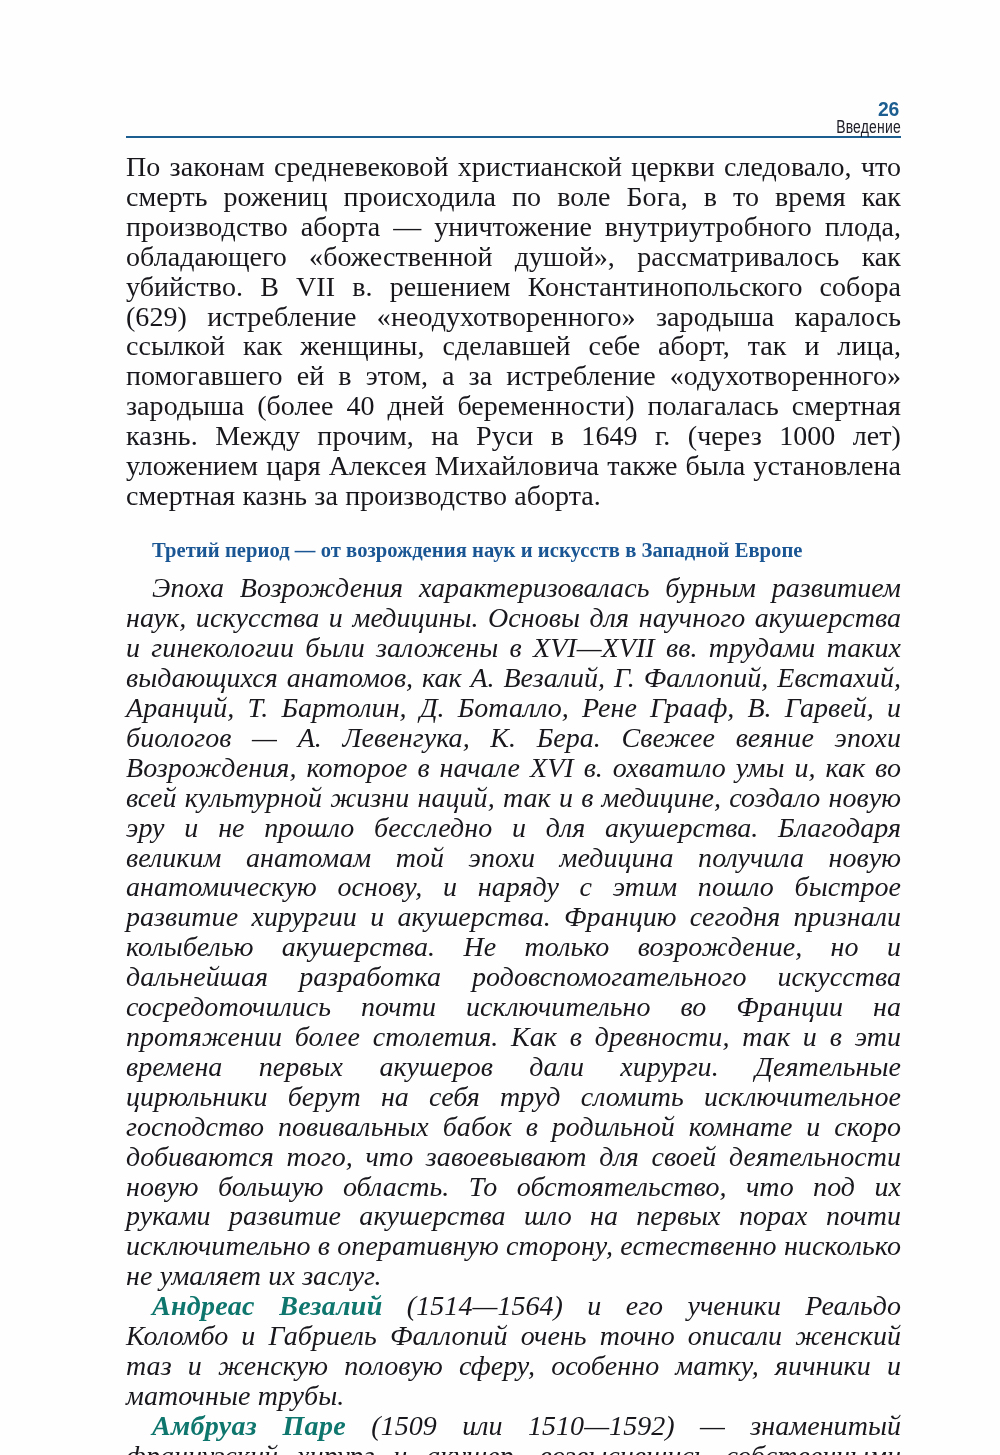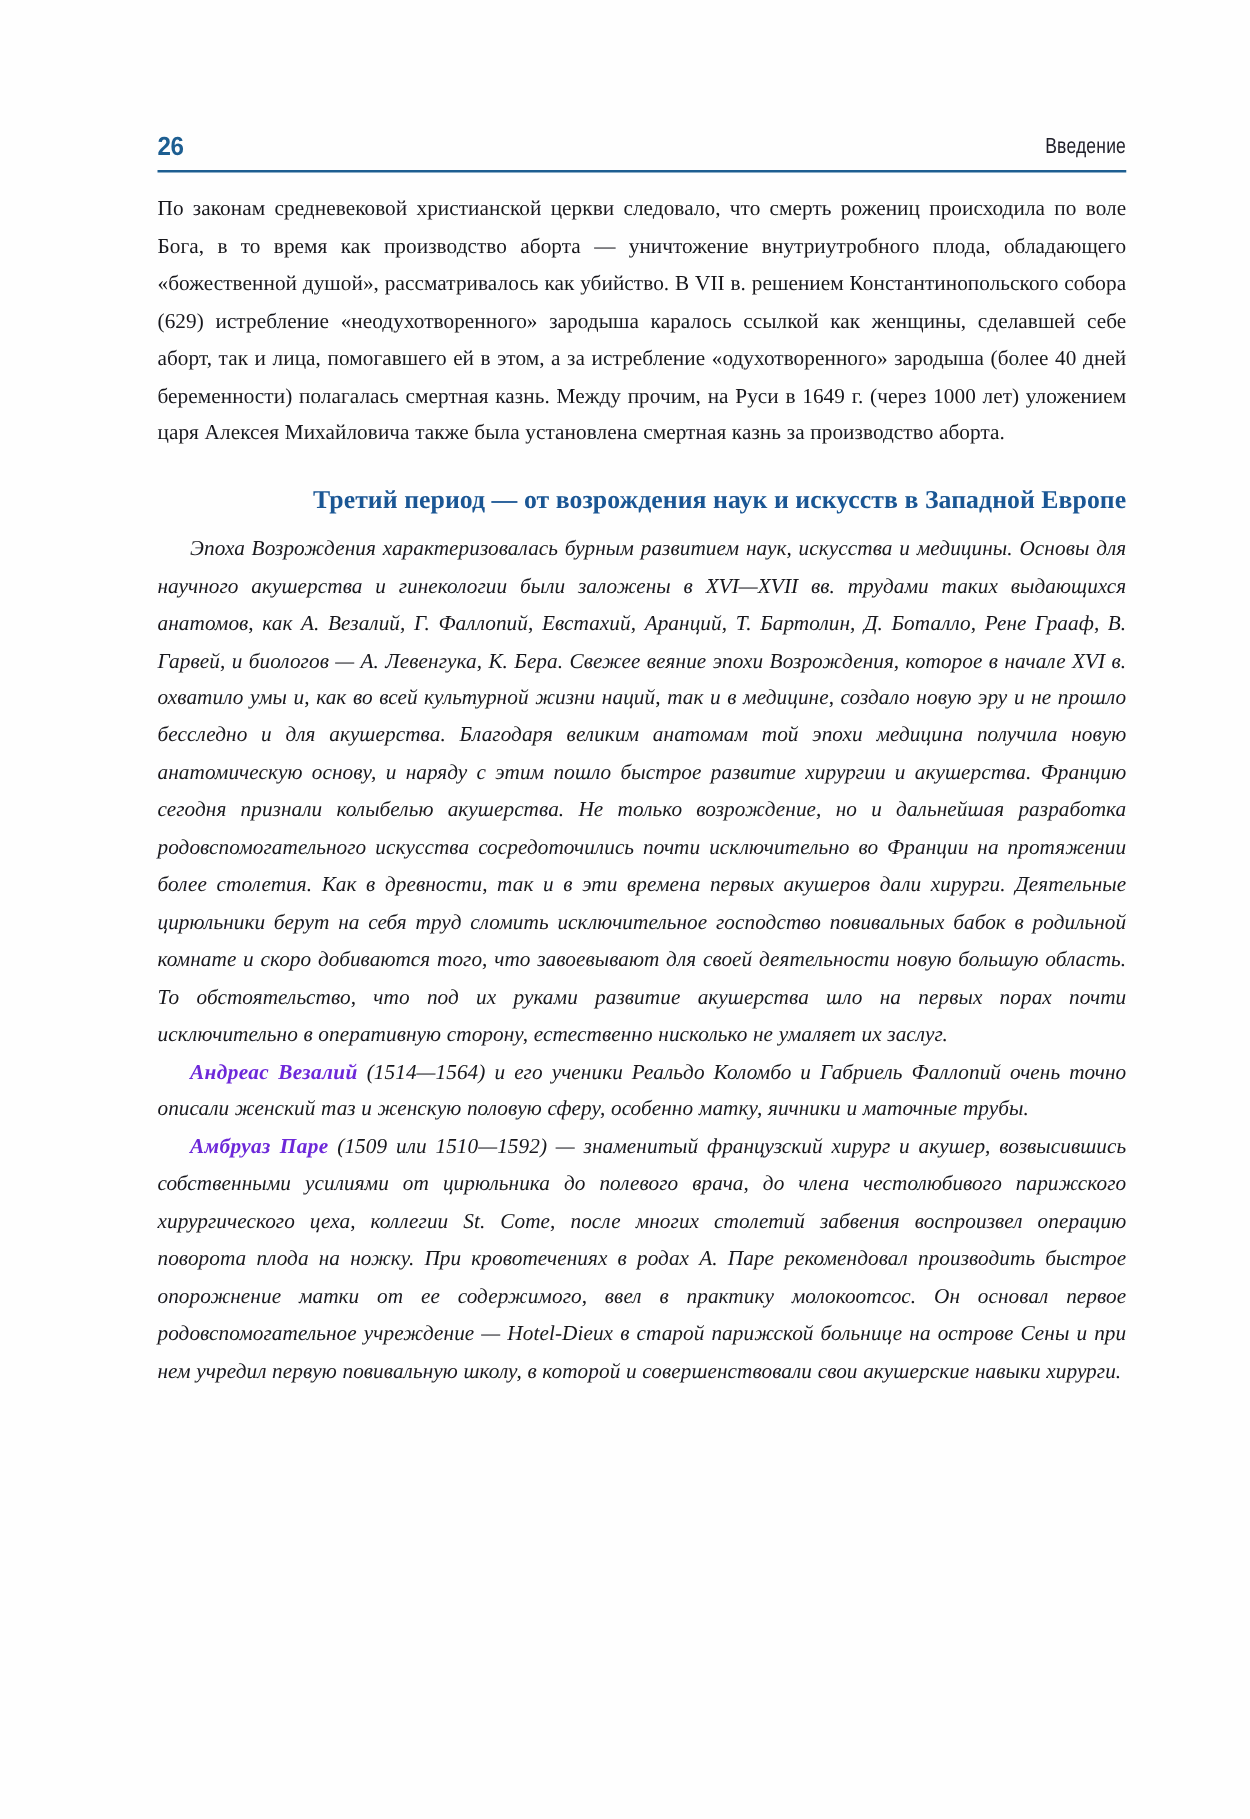--- a/index.html
+++ b/index.html
@@ -22,25 +22,26 @@
   }
 
   
   .running-head {
     position: absolute;
     left: 126px;
     top: 98px;
     width: 775px;
     height: 40px;
     display: flex;
-    align-items: center;
+    align-items: flex-end;
     justify-content: space-between;
     border-bottom: 2.2px solid #1d5e91;
     padding-bottom: 0;
     box-sizing: border-box;
+    flex-direction: column;
   }
 
   .folio {
     font-family: "Liberation Sans Narrow", "Liberation Sans", "DejaVu Sans", sans-serif;
     font-weight: bold;
     font-size: 21px;
     letter-spacing: -0.3px;
     color: #1d5e91;
     line-height: 1;
     transform: scaleX(0.92);
@@ -62,21 +63,21 @@
   .column {
     position: absolute;
     left: 126px;
     top: 152px;
     width: 775px;
     box-sizing: border-box;
   }
 
   p.body {
     margin: 0;
-    font-size: 17px;
+    font-size: 28px;
     line-height: 29.9px;
     text-align: justify;
     text-justify: inter-word;
     hyphens: manual;
     color: #17171c;
     letter-spacing: 0.05px;
     word-spacing: 0.2px;
   }
 
   p.indent {
@@ -92,35 +93,34 @@
   h2.section-heading {
     margin: 0;
     padding: 0;
     font-family: "Liberation Serif", "DejaVu Serif", serif;
     font-weight: bold;
     font-size: 20.6px;
     line-height: 27.5px;
     color: #1a5694;
     text-indent: 26px;
     letter-spacing: 0.05px;
-    text-align: right;
   }
 
   h2.section-heading .ln2 {
     display: block;
     text-indent: 0;
   }
 
   .spacer-before-heading { height: 26px; }
   .spacer-after-heading  { height: 9px; }
 
   
   .runin {
     font-weight: bold;
-    color: #6d28d9;
+    color: #0f766e;
     letter-spacing: 0.3px;
   }
 </style>
 </head>
 <body>
 
 <div class="page">
 
   <div class="running-head">
     <span class="folio">26</span>

